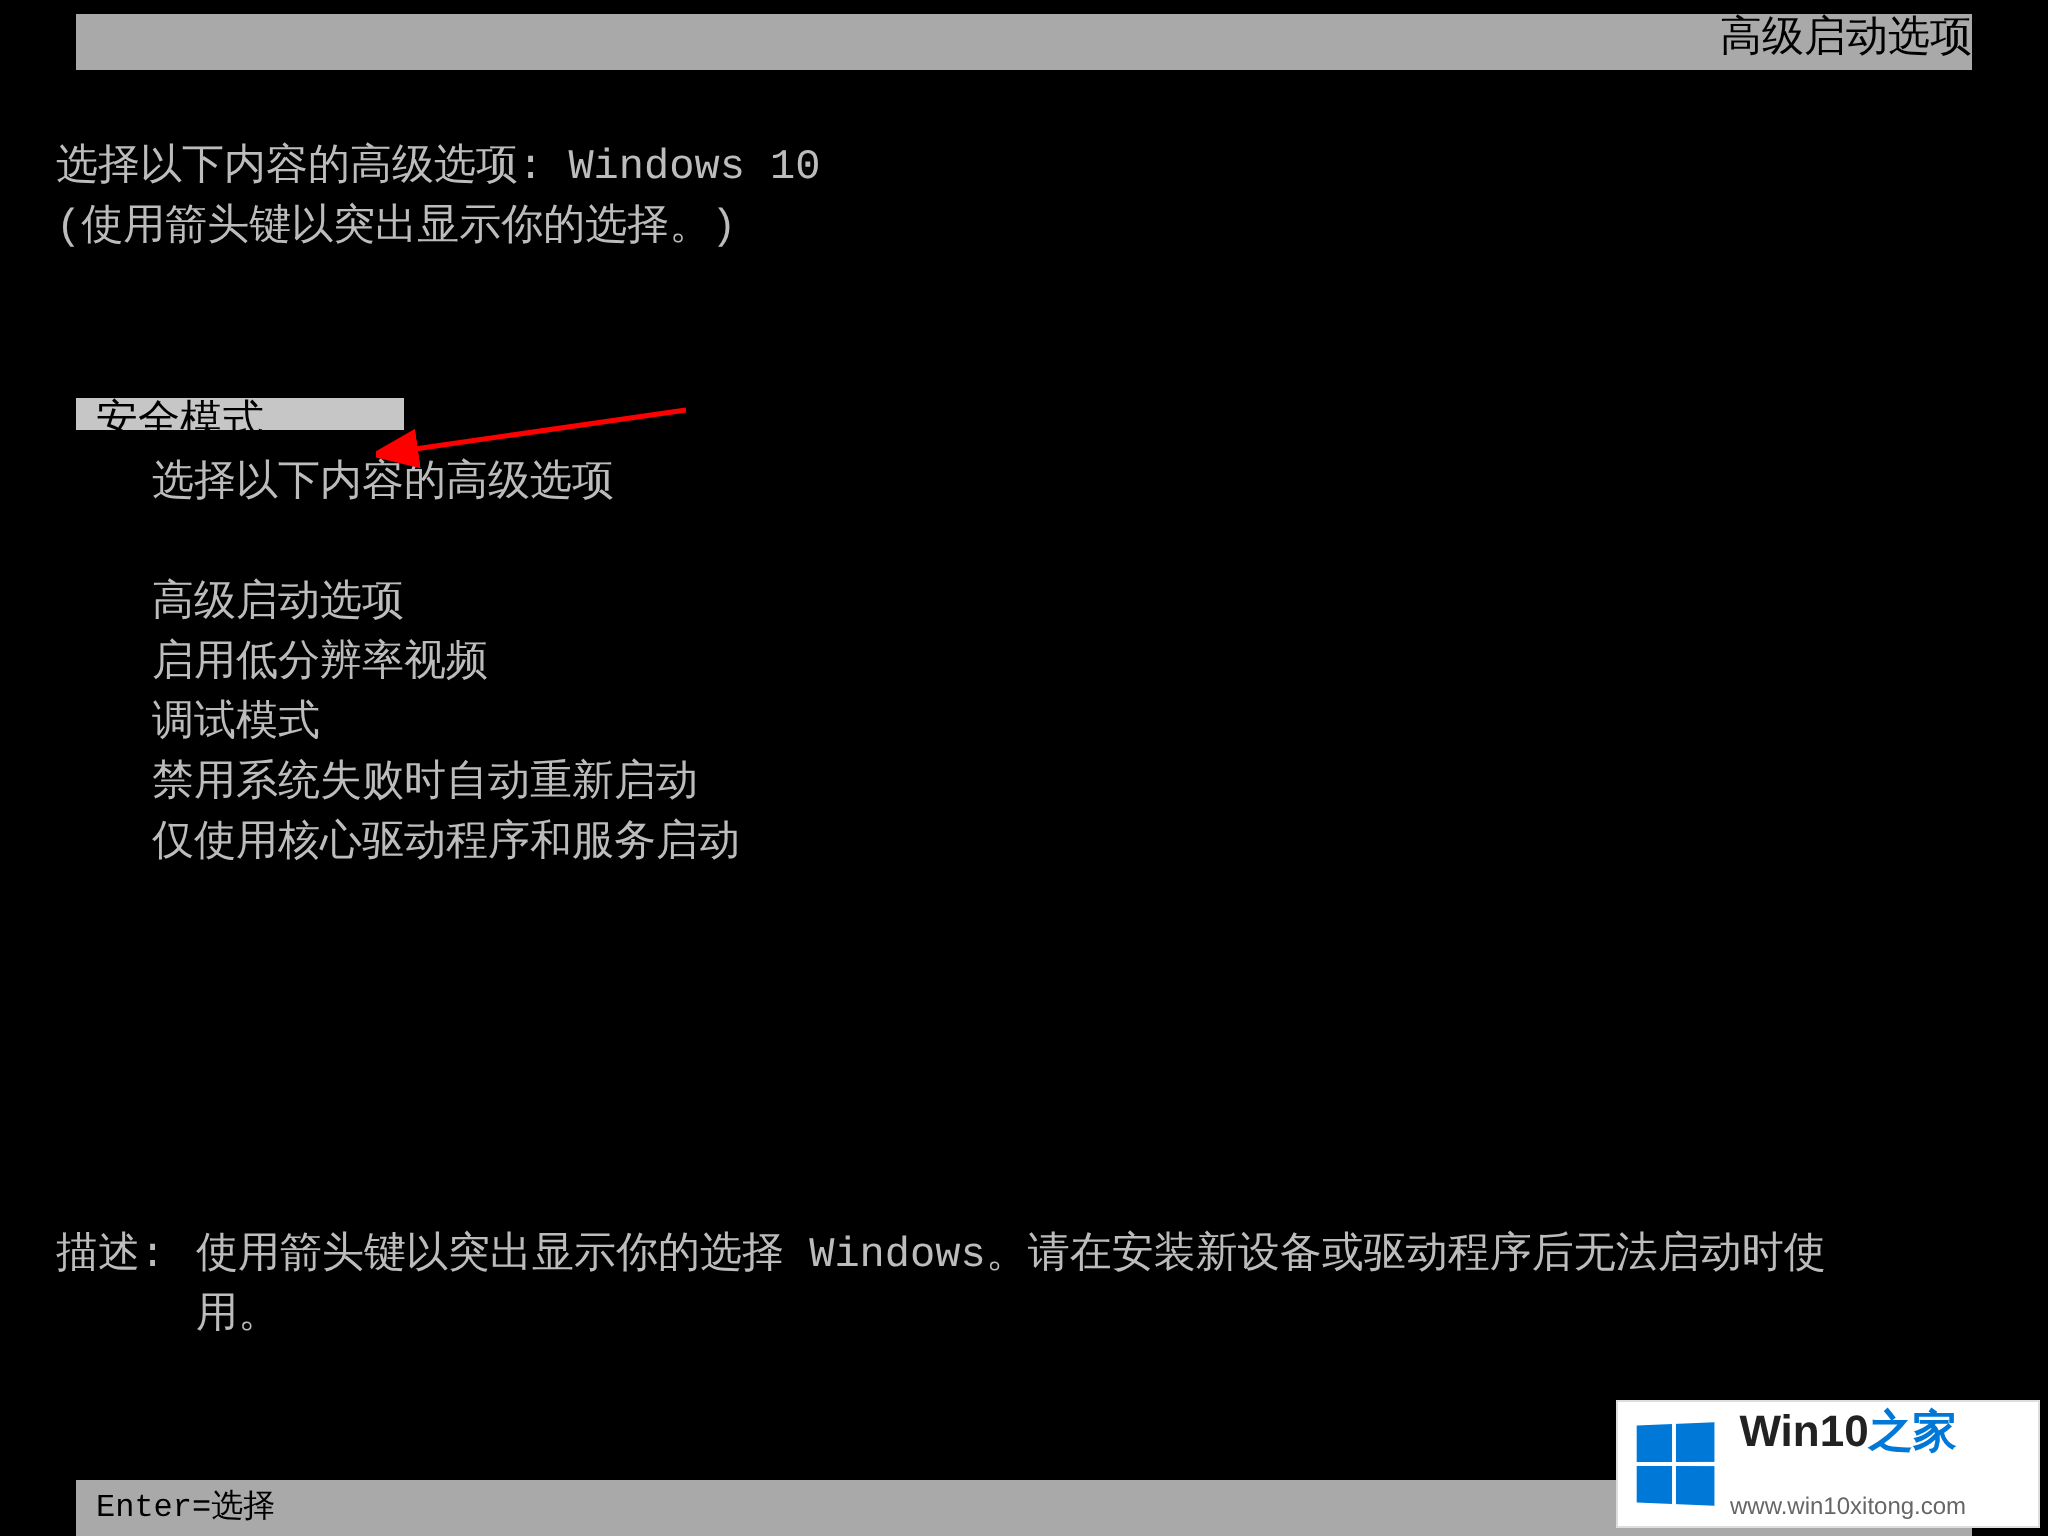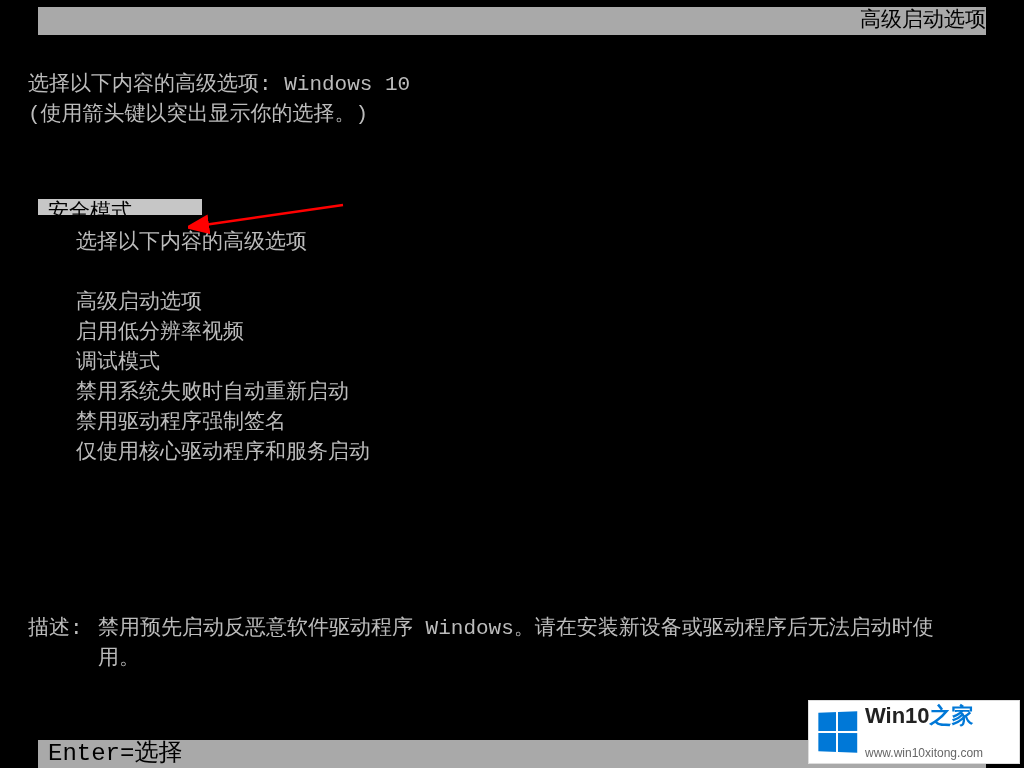--- a/index.html
+++ b/index.html
@@ -103,37 +103,38 @@
     .bottom-bar {
       position: absolute;
       bottom: 0;
       left: 38px;
       right: 38px;
       height: 28px;
       background: #a9a9a9;
       color: #000;
       line-height: 28px;
       padding-left: 10px;
-      font-size: 24px;
+      font-size: 16px;
       margin-top: 17px;
     }
     
     .watermark-box {
       position: absolute;
       bottom: 4px;
       right: 4px;
       width: 212px;
       height: 64px;
       background: #fff;
       color: #000;
       display: flex;
       align-items: center;
       padding: 6px 8px;
       gap: 8px;
       border: 1px solid #ddd;
+      text-align: center;
     }
     
     .win-logo {
       width: 40px;
       height: 40px;
       display: grid;
       grid-template-columns: 1fr 1fr;
       grid-template-rows: 1fr 1fr;
       gap: 2px;
       transform: perspective(120px) rotateY(-14deg);
@@ -186,40 +187,39 @@
       <span class="highlight">安全模式</span>
     </div>
     <div class="menu-item">选择以下内容的高级选项</div>
 
     <div class="menu-group-gap"></div>
 
     <div class="menu-item">高级启动选项</div>
     <div class="menu-item">启用低分辨率视频</div>
     <div class="menu-item">调试模式</div>
     <div class="menu-item">禁用系统失败时自动重新启动</div>
-    <div class="menu-item">禁用驱动程序强制签名</div>
     <div class="menu-item">仅使用核心驱动程序和服务启动</div>
 
     <div class="menu-group-gap"></div>
 
   </div>
 </div>
 
 <svg class="arrow-svg" width="170" height="50">
   <defs>
     <marker id="arrowhead" markerWidth="10" markerHeight="8" refX="2" refY="4" orient="auto">
       <polygon points="0 0, 10 4, 0 8" fill="#ff0000"></polygon>
     </marker>
   </defs>
   <line x1="155" y1="10" x2="16" y2="30" stroke="#ff0000" stroke-width="2.5" marker-end="url(#arrowhead)"></line>
 </svg>
 
 <div class="description">
   <span class="desc-label">描述:</span>
-  <div class="desc-text">禁用预先启动反恶意软件驱动程序 Windows。请在安装新设备或驱动程序后无法启动时使用。</div>
+  <div class="desc-text">使用箭头键以突出显示你的选择 Windows。请在安装新设备或驱动程序后无法启动时使用。</div>
 </div>
 
 <div class="bottom-bar">Enter=选择</div>
 
 <div class="watermark-box">
   <div class="win-logo">
     <div></div>
       <div></div>
       <div></div>
       <div></div>

